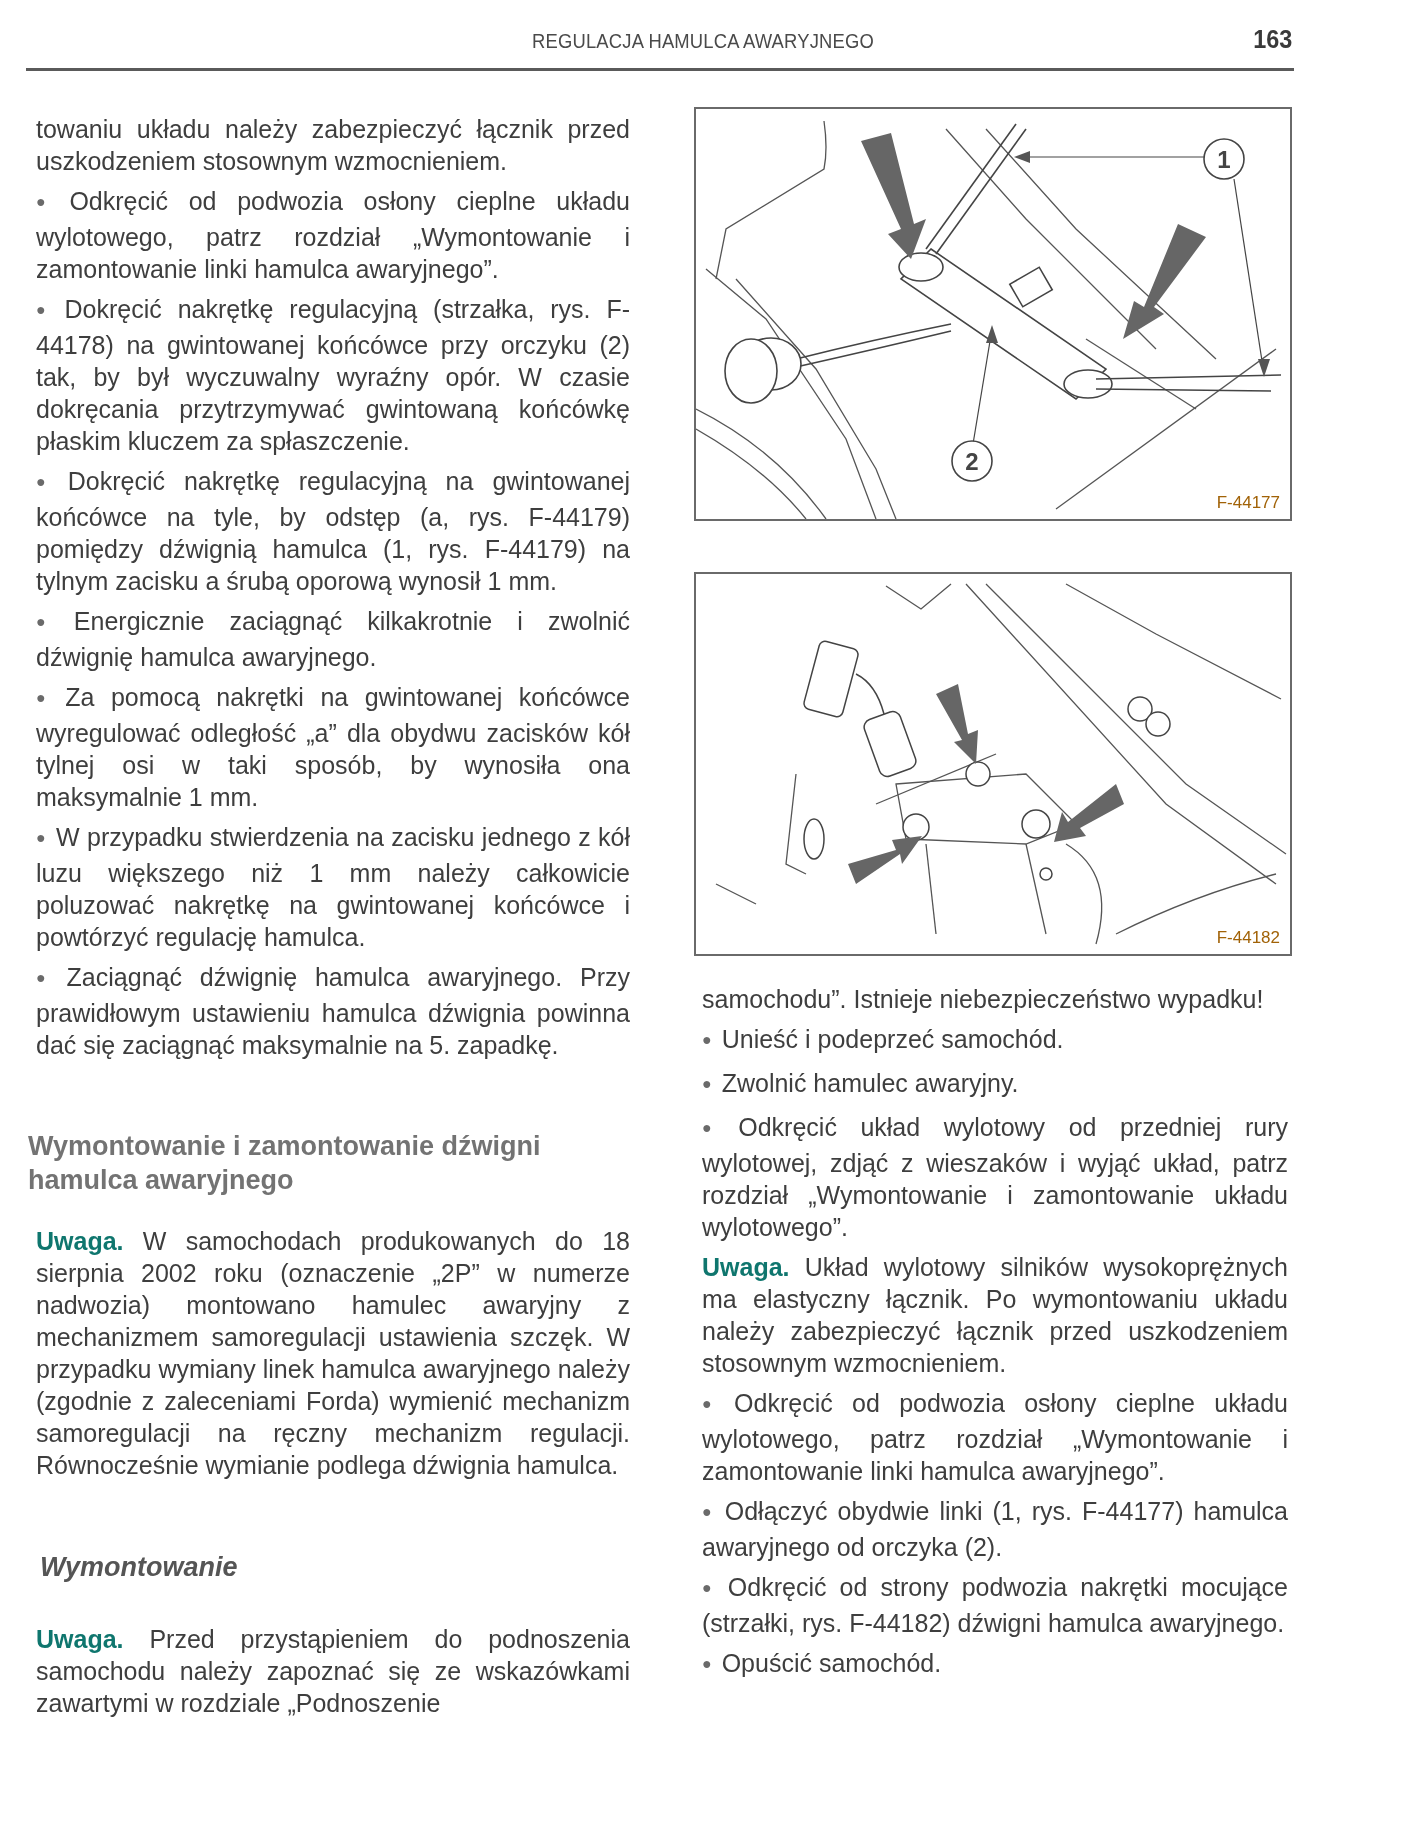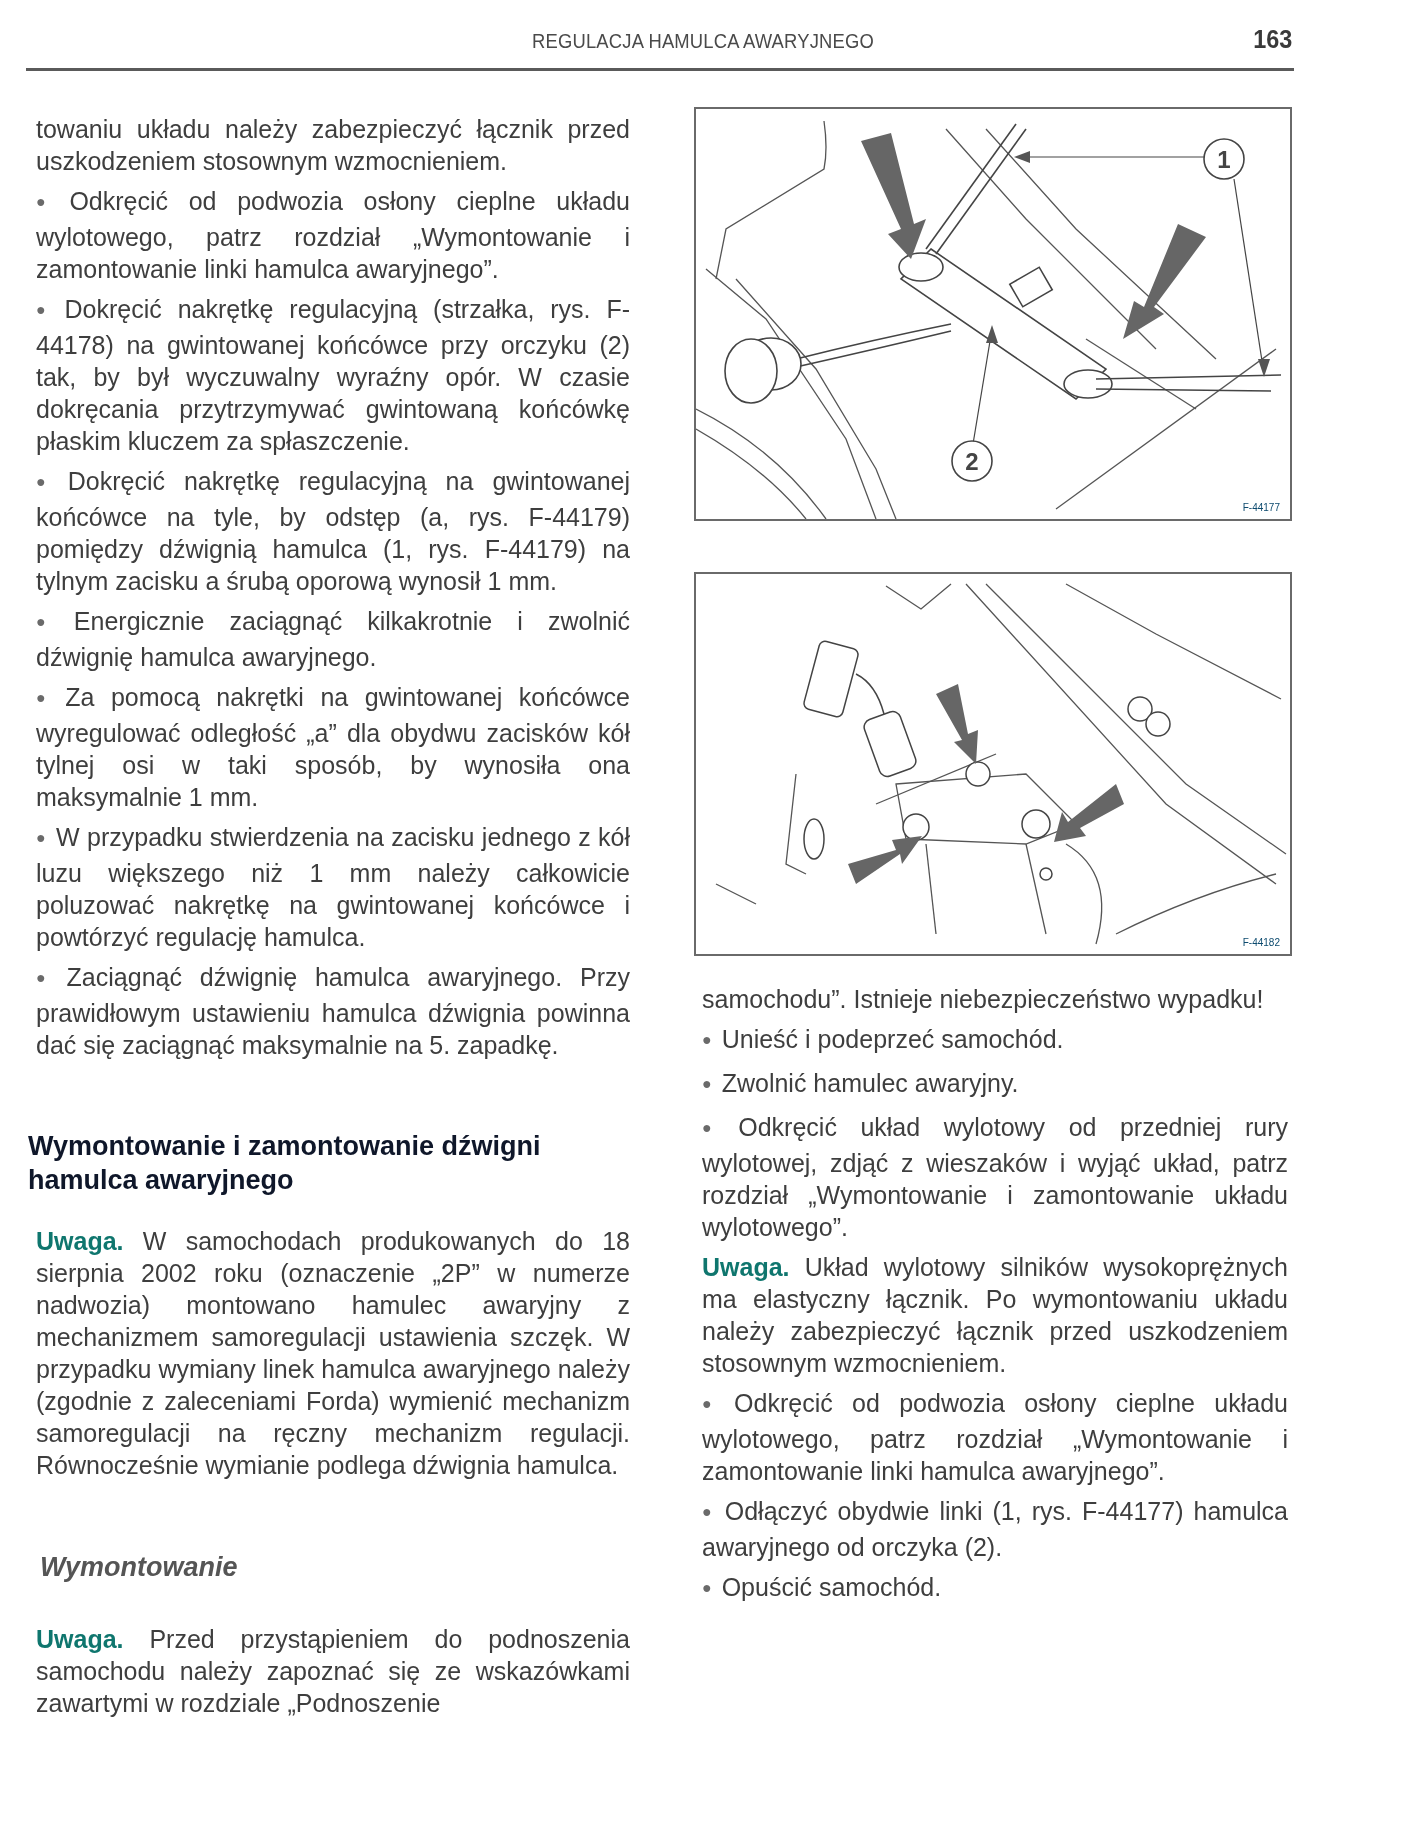--- a/index.html
+++ b/index.html
@@ -27,35 +27,35 @@
   }
   .col-left { left: 28px; top: 105px; width: 610px; }
   .col-right { left: 694px; top: 975px; width: 602px; }
   .col p { margin: 8px; }
   .col .bullet::before {
     content: "\25CF"; font-size: 16px; color: #6a6a6a; margin-right: 10px;
     position: relative; top: -3px;
   }
   .lbl-bold { font-weight: bold; color: #0f766e; }
   .section-heading {
-    font-size: 27px; line-height: 34px; font-weight: bold; color: #0f172a;
+    font-size: 27px; line-height: 34px; font-weight: bold; color: #737373;
     margin: 0; text-align: left;
   }
   .sub-heading {
     font-size: 27px; font-weight: bold; font-style: italic; color: #555;
     margin: 12px; text-align: left;
   }
   .figure {
     position: absolute; border: 2px solid #6a6a6a; background: #fff;
   }
   .fig1 { left: 694px; top: 107px; width: 594px; height: 410px; }
   .fig2 { left: 694px; top: 560px; width: 594px; height: 380px; margin-top: 12px; }
   .figure svg { position: absolute; left: 0; top: 0; }
   .fig-code {
-    position: absolute; right: 10px; bottom: 6px; font-size: 10px; color: #0c4a6e;
+    position: absolute; right: 10px; bottom: 6px; font-size: 17px; color: #a16207;
   }
 </style>
 </head>
 <body>
 
 <div class="header-title">REGULACJA HAMULCA AWARYJNEGO</div>
 <div class="page-number">163</div>
 <div class="header-rule"></div>
 
 <div class="col col-left">
@@ -174,14 +174,15 @@
 </div>
 
 <div class="col col-right">
   <p>samochodu”. Istnieje niebezpieczeństwo wypadku!</p>
   <p class="bullet">Unieść i podeprzeć samochód.</p>
   <p class="bullet">Zwolnić hamulec awaryjny.</p>
   <p class="bullet">Odkręcić układ wylotowy od przedniej rury wylotowej, zdjąć z wieszaków i wyjąć układ, patrz rozdział „Wymontowanie i zamontowanie układu wylotowego”.</p>
   <p><span class="lbl-bold">Uwaga.</span> <span>Układ wylotowy silników wysokoprężnych ma elastyczny łącznik. Po wymontowaniu układu należy zabezpieczyć łącznik przed uszkodzeniem stosownym wzmocnieniem.</span></p>
   <p class="bullet">Odkręcić od podwozia osłony cieplne układu wylotowego, patrz rozdział „Wymontowanie i zamontowanie linki hamulca awaryjnego”.</p>
   <p class="bullet">Odłączyć obydwie linki (1, rys. F-44177) hamulca awaryjnego od orczyka (2).</p>
+  <p class="bullet">Odkręcić od strony podwozia nakrętki mocujące (strzałki, rys. F-44182) dźwigni hamulca awaryjnego.</p>
   <p class="bullet">Opuścić samochód.</p>
 </div>
 
 </body></html>

